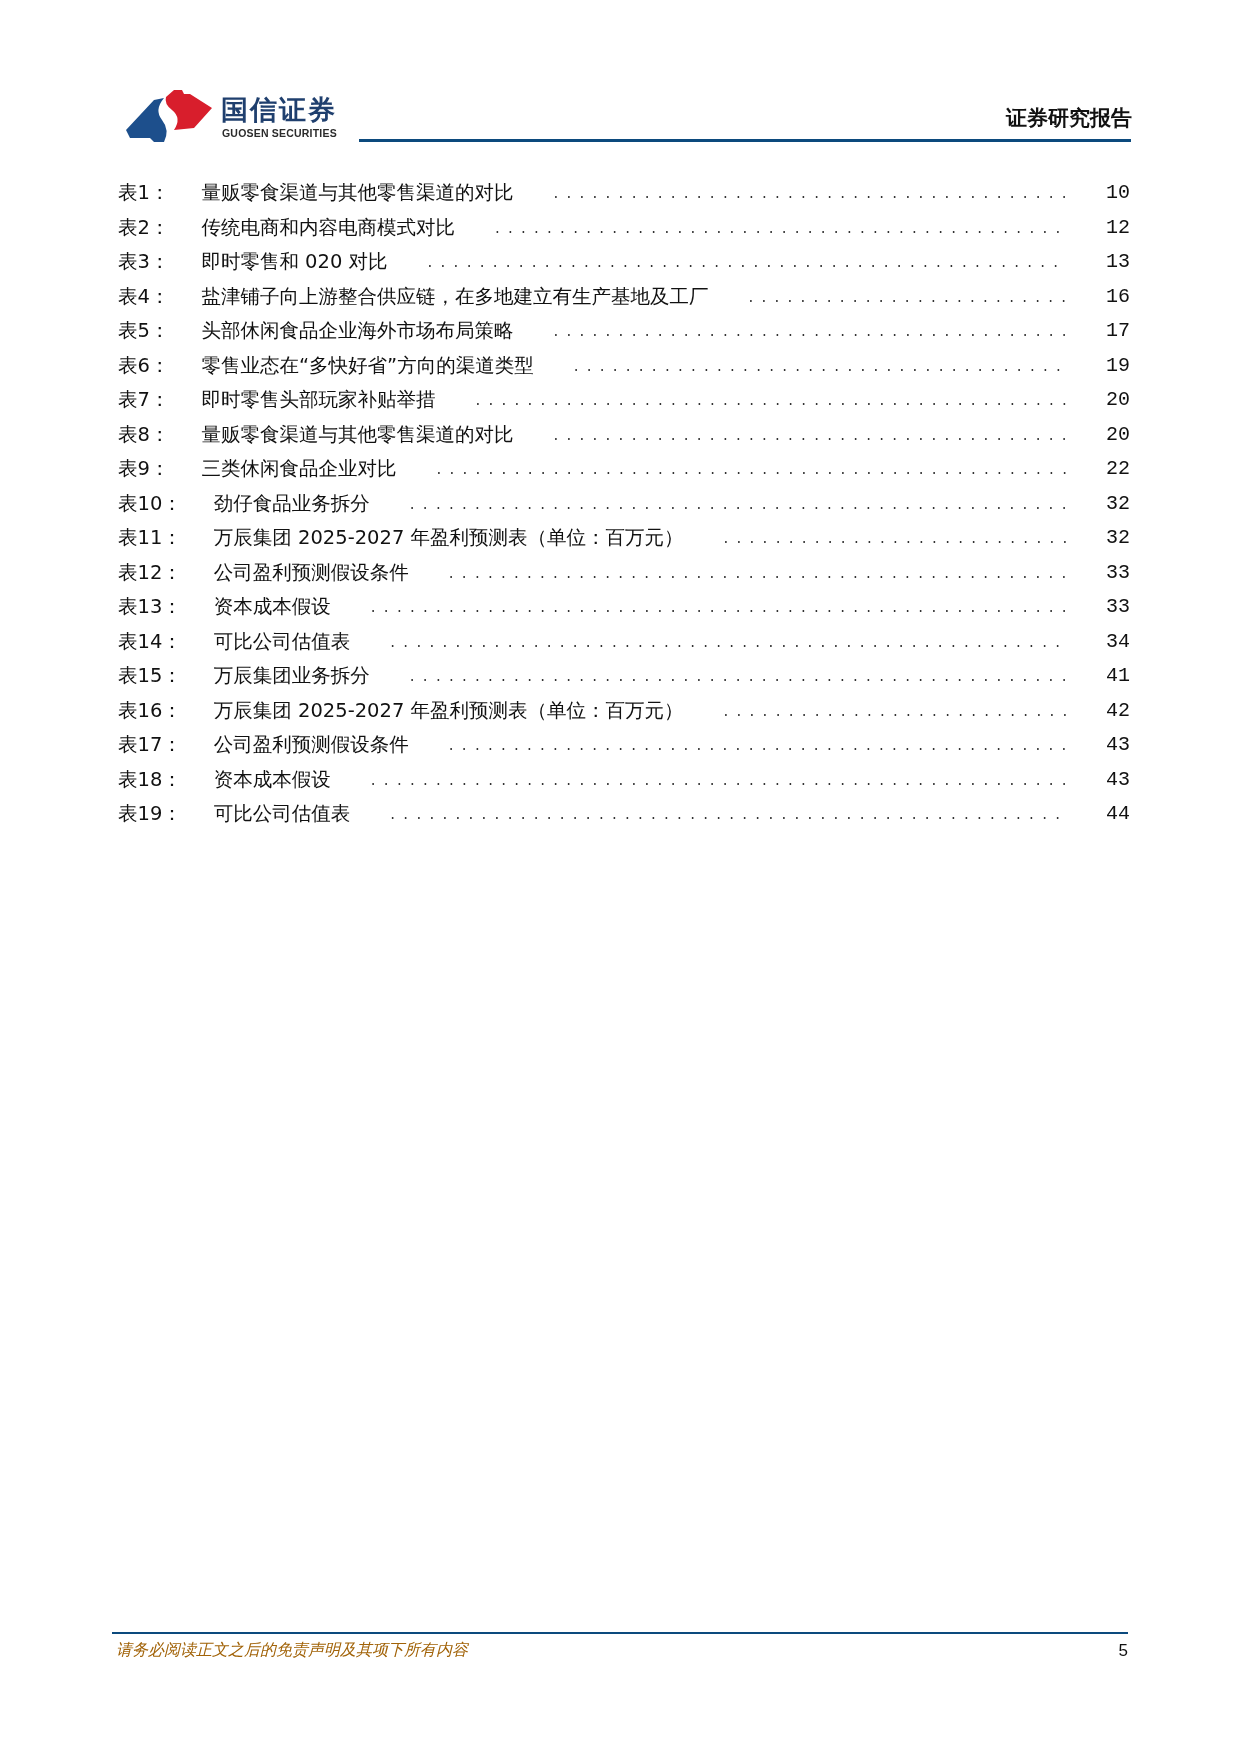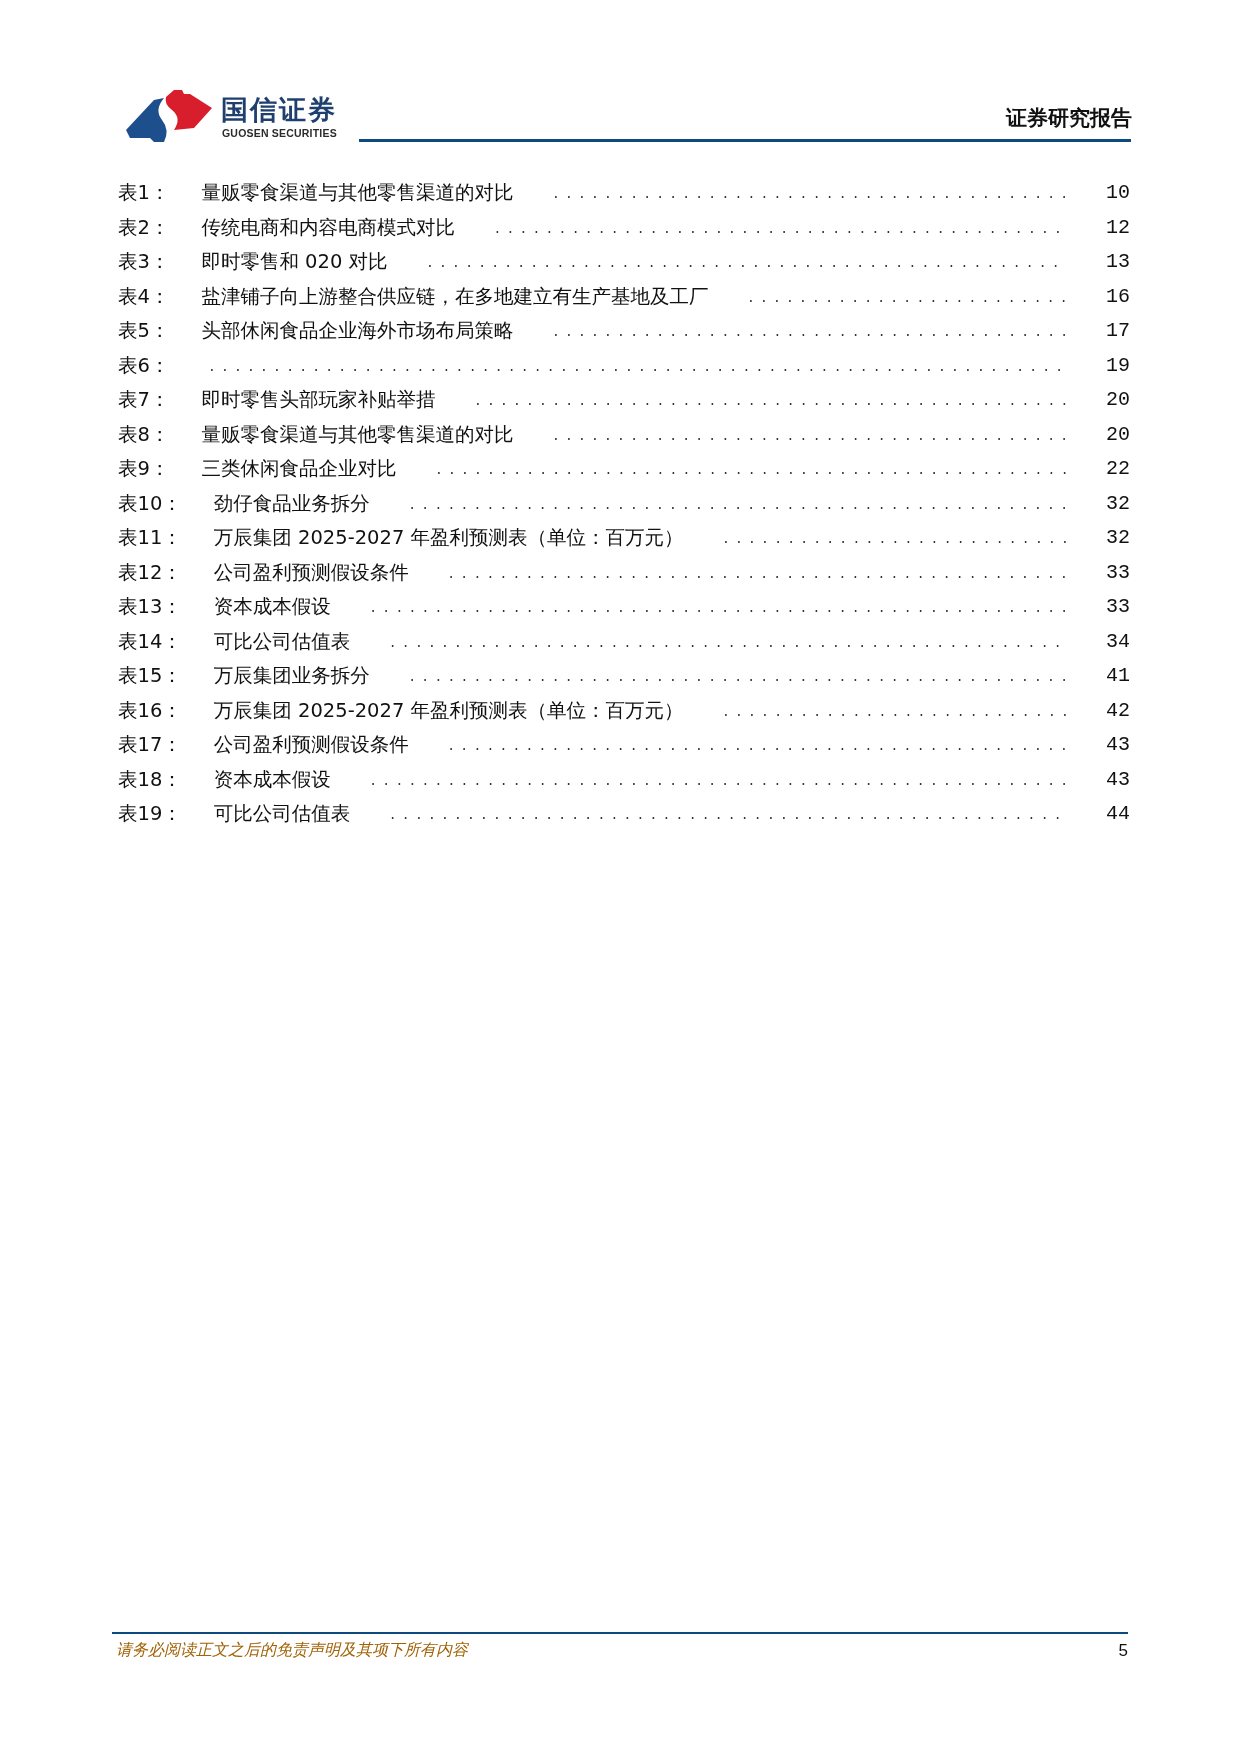--- a/index.html
+++ b/index.html
@@ -67,20 +67,21 @@
     <span class="toc-page">16</span>
   </div>
   <div class="toc-row">
     <span class="toc-num">表5：</span>
     <span class="toc-title">头部休闲食品企业海外市场布局策略</span>
     <span class="toc-dots"></span>
     <span class="toc-page">17</span>
   </div>
   <div class="toc-row">
     <span class="toc-num">表6：</span>
+    <span class="toc-title">零售业态在“多快好省”方向的渠道类型</span>
     <span class="toc-dots"></span>
     <span class="toc-page">19</span>
   </div>
   <div class="toc-row">
     <span class="toc-num">表7：</span>
     <span class="toc-title">即时零售头部玩家补贴举措</span>
     <span class="toc-dots"></span>
     <span class="toc-page">20</span>
   </div>
   <div class="toc-row">

